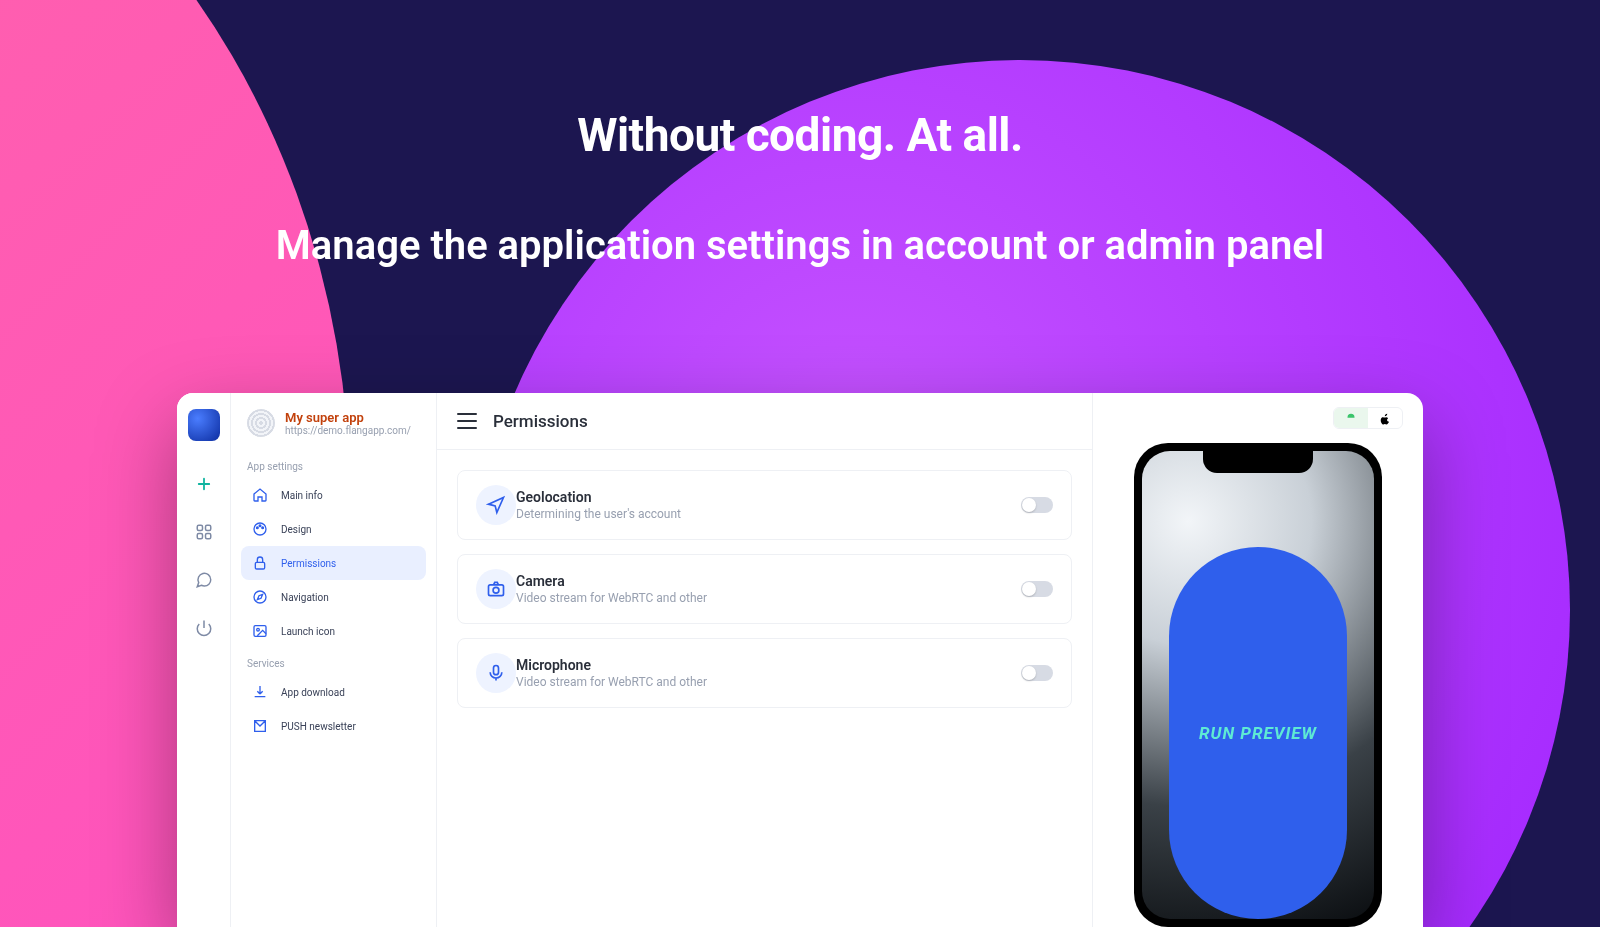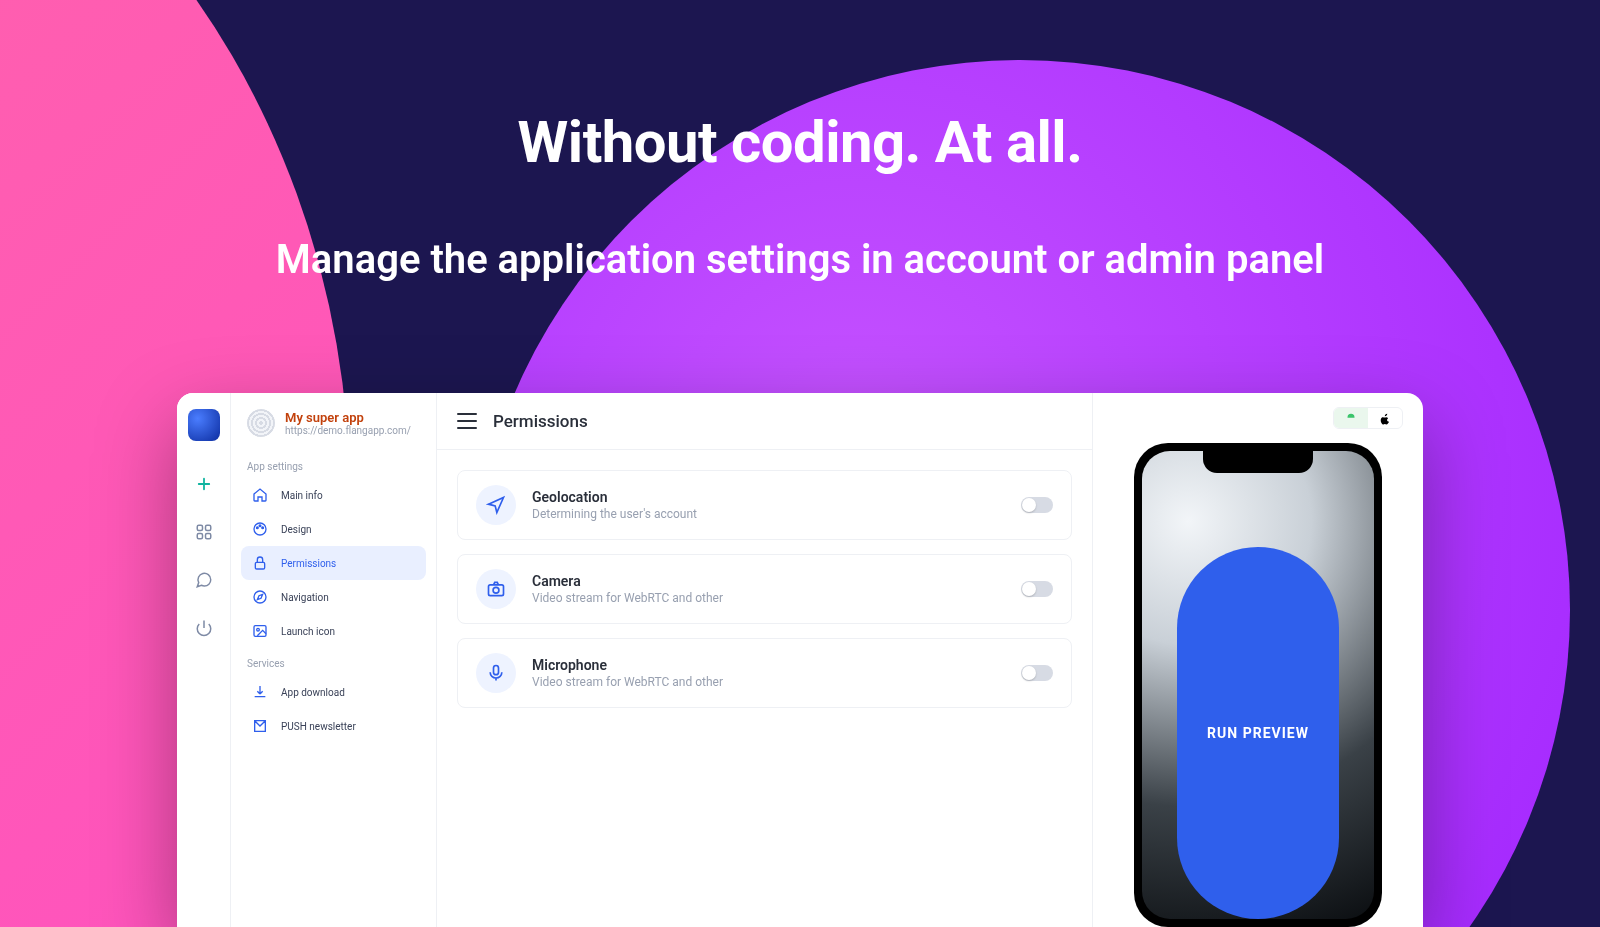--- a/index.html
+++ b/index.html
@@ -3,21 +3,21 @@
 <meta charset="utf-8">
 <style>
 * { margin: 0; padding: 0; box-sizing: border-box; font-family: -apple-system, BlinkMacSystemFont, "Segoe UI", Roboto, Helvetica, Arial, sans-serif; }
 body { width: 1600px; height: 927px; overflow: hidden; background: #1c1650; position: relative; }
 
 .bg-wrap { position: absolute; inset: 0; overflow: hidden; }
 .bg-pink { position: absolute; width: 1400px; height: 1600px; border-radius: 50%; background: linear-gradient(135deg,#ff6aa0,#ff4fc3); left: -1050px; top: -300px; }
 .bg-purple { position: absolute; width: 1100px; height: 1100px; border-radius: 50%; background: radial-gradient(circle at 35% 35%, #c552ff, #9e20ff); left: 470px; top: 60px; }
 
 .hero { position: absolute; top: 108px; left: 0; right: 0; text-align: center; color: #fff; z-index: 5; }
-.hero h1 { font-size: 58px; font-weight: 700; letter-spacing: -0.5px; }
+.hero h1 { font-size: 46px; font-weight: 700; letter-spacing: -0.5px; }
 .hero p { margin-top: 60px; font-size: 40px; font-weight: 600; }
 
 .panel { position: absolute; left: 177px; top: 393px; width: 1246px; height: 534px; background: #fff; border-radius: 16px 16px 0 0; box-shadow: 0 30px 80px rgba(0,0,0,.35); overflow: hidden; z-index: 10; display: flex; }
 
 .rail { width: 54px; background: #fff; border-right: 1px solid #eef0f4; display: flex; flex-direction: column; align-items: center; padding-top: 16px; gap: 26px; }
 .rail-icon { width: 22px; height: 22px; display: flex; align-items: center; justify-content: center; color: #2f5fec; }
 .rail-logo { width: 32px; height: 32px; border-radius: 8px; background: radial-gradient(circle at 30% 30%, #4a7dff, #0c2da0); margin-bottom: 6px; }
 .rail-icon.secondary { color: #7e8aa5; }
 .rail-icon.teal { color: #10b4a0; }
 
@@ -31,36 +31,36 @@
 .nav-item.active { background: #e9efff; color: #2f5fec; }
 .nav-item .ico { width: 18px; height: 18px; display: flex; align-items: center; justify-content: center; color: #2f5fec; flex: none; }
 .nav-item.active .ico { color: #2f5fec; }
 
 .main { flex: 1; border-right: 1px solid #eef0f4; display: flex; flex-direction: column; }
 .main-head { display: flex; align-items: center; gap: 16px; padding: 18px 20px; border-bottom: 1px solid #eef0f4; }
 .main-head .menu-ico { width: 20px; height: 16px; display: flex; flex-direction: column; justify-content: space-between; }
 .main-head .menu-ico span { height: 2px; background: #2a2f3a; border-radius: 2px; }
 .main-head h2 { font-size: 17px; font-weight: 500; color: #2a2f3a; }
 .main-body { padding: 20px; display: flex; flex-direction: column; gap: 14px; }
-.perm { display: flex; align-items: center; border: 1px solid #eef0f4; border-radius: 8px; padding: 14px 18px; gap: 16px; }
+.perm { display: flex; align-items: center; border: 1px solid #eef0f4; border-radius: 8px; padding: 14px 18px; }
 .perm-icon { width: 40px; height: 40px; border-radius: 50%; background: #eef3ff; display: flex; align-items: center; justify-content: center; color: #2f5fec; flex: none; }
 .perm-body { flex: 1; }
 .perm-body .t { font-size: 14px; font-weight: 600; color: #2a2f3a; }
 .perm-body .d { font-size: 12px; color: #98a0b0; margin-top: 2px; }
 .toggle { width: 32px; height: 16px; background: #d7dbe4; border-radius: 999px; position: relative; flex: none; }
 .toggle::after { content: ""; position: absolute; width: 14px; height: 14px; border-radius: 50%; background: #fff; top: 1px; left: 1px; box-shadow: 0 1px 2px rgba(0,0,0,.2); }
 
 .preview { width: 330px; padding: 14px 18px 0 18px; display: flex; flex-direction: column; align-items: center; }
 .os-switch { margin-left: auto; margin-right: 2px; margin-bottom: 14px; display: flex; border: 1px solid #eef0f4; border-radius: 6px; overflow: hidden; }
 .os-switch > div { width: 34px; height: 22px; display: flex; align-items: center; justify-content: center; font-size: 12px; }
 .os-switch .active { background: #eaf7ed; }
 .phone { width: 248px; height: 520px; background: #000; border-radius: 34px; padding: 8px; position: relative; }
 .phone-screen { width: 100%; height: 100%; border-radius: 28px; overflow: hidden; background: radial-gradient(circle at 20% 15%, #f2f5f8 0%, #c9d0d7 28%, #3a4147 65%, #0b0e11 100%); display: flex; justify-content: center; }
 .phone-notch { position: absolute; top: 8px; left: 50%; transform: translateX(-50%); width: 110px; height: 22px; background: #000; border-radius: 0 0 14px 14px; z-index: 2; }
-.run-btn { margin-top: 96px; background: #2f5fec; color: #ffffff; font-size: 14px; font-weight: 700; letter-spacing: 1px; padding: 13px 30px; border-radius: 999px; border: none; }
+.run-btn { margin-top: 96px; background: #2f5fec; color: #5eead4; font-size: 17px; font-weight: 700; letter-spacing: 1px; padding: 13px 30px; border-radius: 999px; border: none; font-style: italic; }
 
 svg { display: block; }
 </style>
 </head>
 <body>
 
 <div class="bg-wrap">
   <div class="bg-pink"></div>
   <div class="bg-purple"></div>
 </div>

